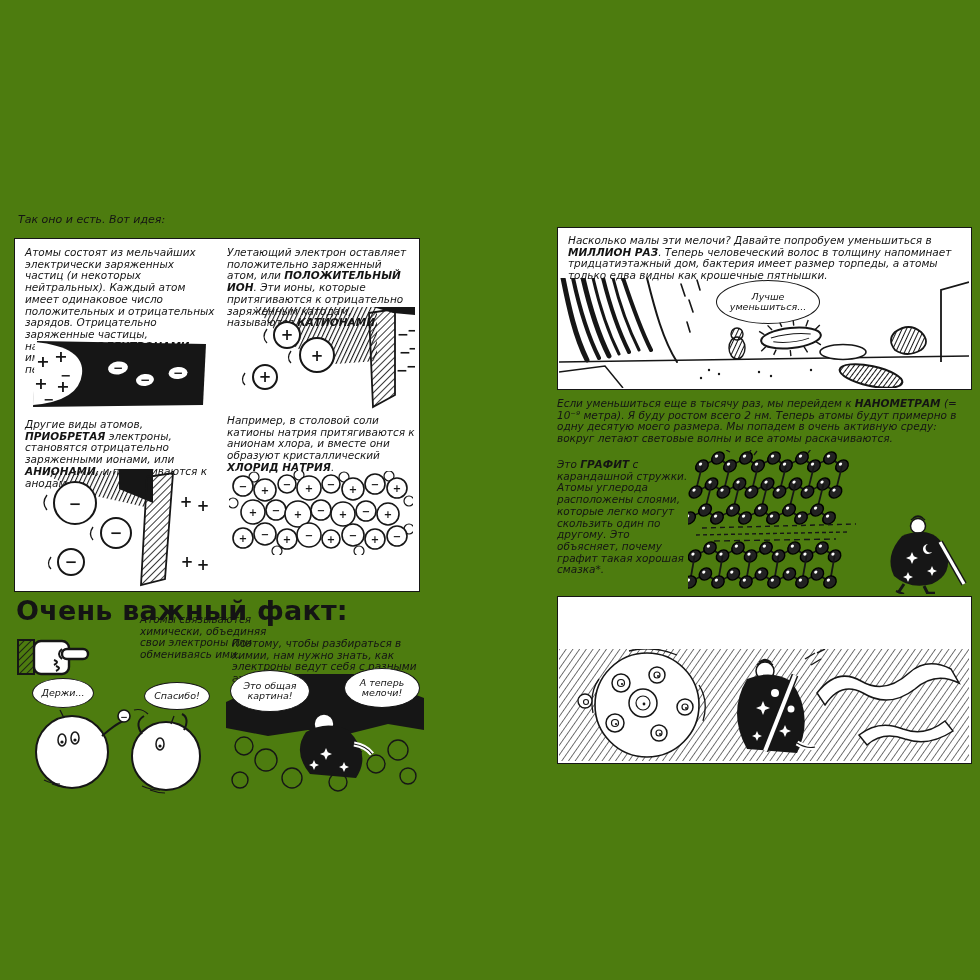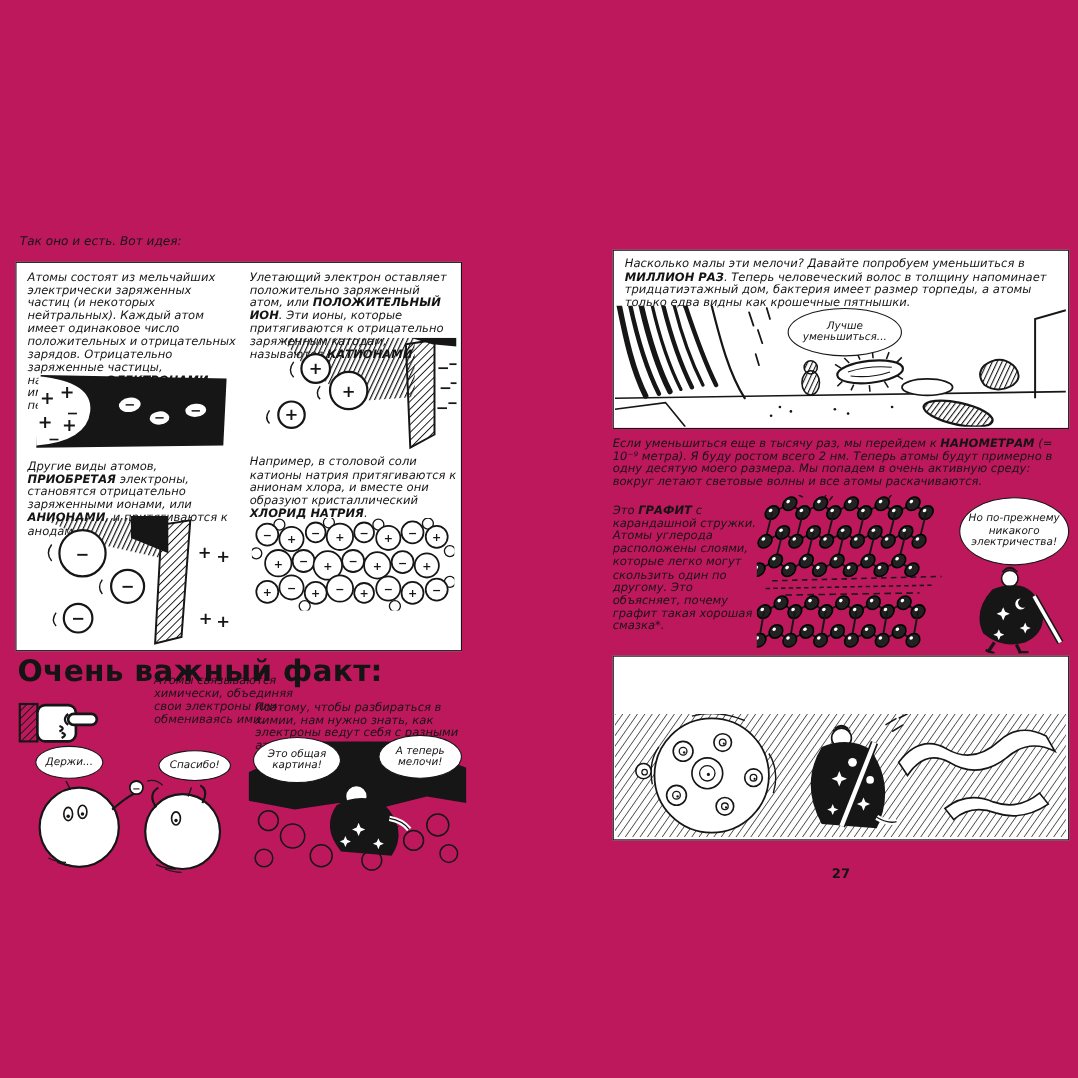--- a/index.html
+++ b/index.html
@@ -1,16 +1,16 @@
 <!DOCTYPE html>
 <html><head>
 <meta charset="utf-8">
 <style>
   html,body{margin:0;padding:0;background:#fff;}
-  .spread{position:relative;width:980px;height:980px;background:#be185d;overflow:hidden;
+  .spread{position:relative;width:980px;height:980px;background:#4d7c0f;overflow:hidden;
           font-family:"DejaVu Sans",sans-serif;color:#141414;text-decoration:underline;}
   .hand{font-style:italic;font-size:10.5px;line-height:11.7px;letter-spacing:0px;}
   .hand b{font-style:italic;}
   .abs{position:absolute;}
   .panel{position:absolute;border:1.6px solid #161616;background:#fff;box-sizing:border-box;}
   .ptxt{position:absolute;}
   .pagenum{position:absolute;font-weight:bold;font-size:12px;text-align:center;font-style:normal;}
   .heading{position:absolute;font-weight:800;font-size:27px;letter-spacing:0.2px;line-height:1;}
   .bubble{position:absolute;background:#fff;border:1.4px solid #161616;border-radius:50%;
           display:flex;align-items:center;justify-content:center;text-align:center;
@@ -360,21 +360,20 @@
           <line x1="56" y1="8" x2="56" y2="34"></line>
         <line x1="84" y1="8" x2="84" y2="34"></line>
           <line x1="112" y1="8" x2="112" y2="34"></line>
           <line x1="140" y1="8" x2="140" y2="34"></line>
         <polyline points="0,34 14,26 28,34 42,26 56,34 70,26 84,34 98,26 112,34 126,26 140,34" marker-start="url(#nd)" marker-mid="url(#nd)" marker-end="url(#nd)"></polyline>
       </g>
       <path d="M60,4 l3,-4 M66,5 l3,-4 M120,3 l3,-4 M42,2 l-4,-2" stroke="#161616" stroke-width="1.3"></path>
     </svg>
   </div>
 
-  <div class="bubble" style="left:872px;top:452px;width:100px;height:62px;">Но по-прежнему никакого электричества!</div>
 
   <div class="abs" style="left:870px;top:514px;">
     <svg width="102" height="80" viewBox="0 0 102 80">
       <circle cx="48" cy="12" r="7.5" fill="#fff" stroke="#161616" stroke-width="1.5"></circle>
       <path d="M41,6 q7,-7 14,0 M43,4 q5,-4 10,0" fill="none" stroke="#161616" stroke-width="1.3"></path>
       <path d="M32,22 Q14,42 24,62 Q40,76 62,70 Q84,60 76,36 Q68,18 52,18 Q40,18 32,22 Z" fill="#161616"></path>
       <polygon points="42,38 43.8,42.2 48,44 43.8,45.8 42,50 40.2,45.8 36,44 40.2,42.2" fill="#fff"></polygon>
       <polygon points="62,52 63.5,55.5 67,57 63.5,58.5 62,62 60.5,58.5 57,57 60.5,55.5" fill="#fff"></polygon>
       <polygon points="38,58 39.5,61.5 43,63 39.5,64.5 38,68 36.5,64.5 33,63 36.5,61.5" fill="#fff"></polygon>
       <path d="M58,30 a5,5 0 1 0 4,8 a4,4 0 1 1 -4,-8" fill="#fff"></path>
@@ -431,15 +430,14 @@
         <path d="M238,94 q10,6 18,4" stroke="#fff" stroke-width="5" fill="none"></path>
         <path d="M238,94 q10,6 18,4" stroke="#161616" stroke-width="1.2" fill="none"></path>
         <path d="M258,44 Q278,18 302,32 Q326,46 350,24 Q368,8 392,20 L400,34 Q376,22 356,40 Q330,60 304,44 Q282,32 266,56 Z" fill="#fff" stroke="#161616" stroke-width="1.5"></path>
         <path d="M300,86 Q320,70 344,80 Q366,88 386,72 L394,82 Q370,98 346,90 Q324,82 308,96 Z" fill="#fff" stroke="#161616" stroke-width="1.5"></path>
         <path d="M246,10 l10,-6 M252,16 l10,-6 M258,4 l8,-4" stroke="#161616" stroke-width="1.4"></path>
       </svg>
     </div>
   </div>
 
 
-  <div class="pagenum" style="left:557px;top:787px;width:415px;">27</div>
 
 </div>
 
 </body></html>

